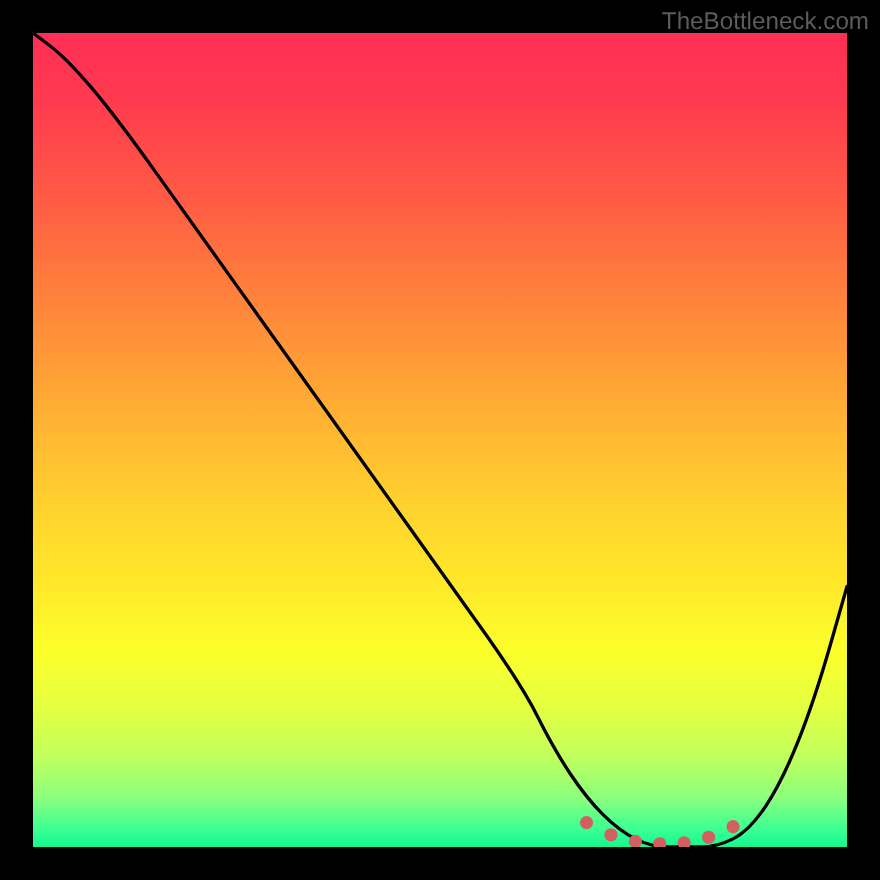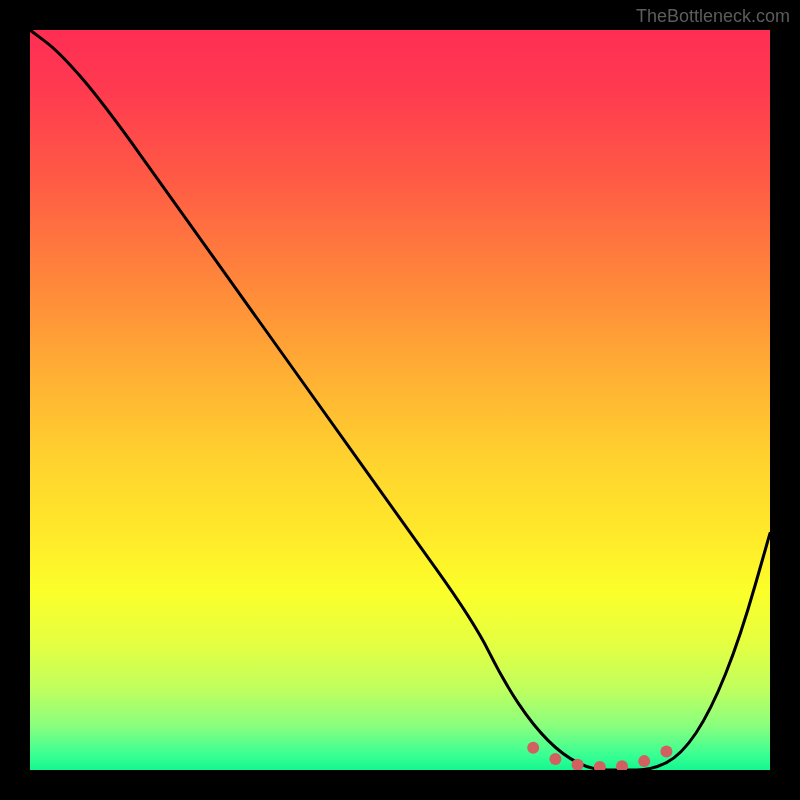--- a/index.html
+++ b/index.html
@@ -9,21 +9,21 @@
     height: 800px;
     background: #000;
     position: relative;
     font-family: Arial, sans-serif;
   }
   .watermark {
     position: absolute;
     top: 6px;
     right: 10px;
     color: #5c5c5c;
-    font-size: 18px;
+    font-size: 22px;
     font-weight: 500;
     z-index: 10;
   }
   .plot-area {
     position: absolute;
     left: 30px;
     top: 30px;
     width: 740px;
     height: 740px;
   }

